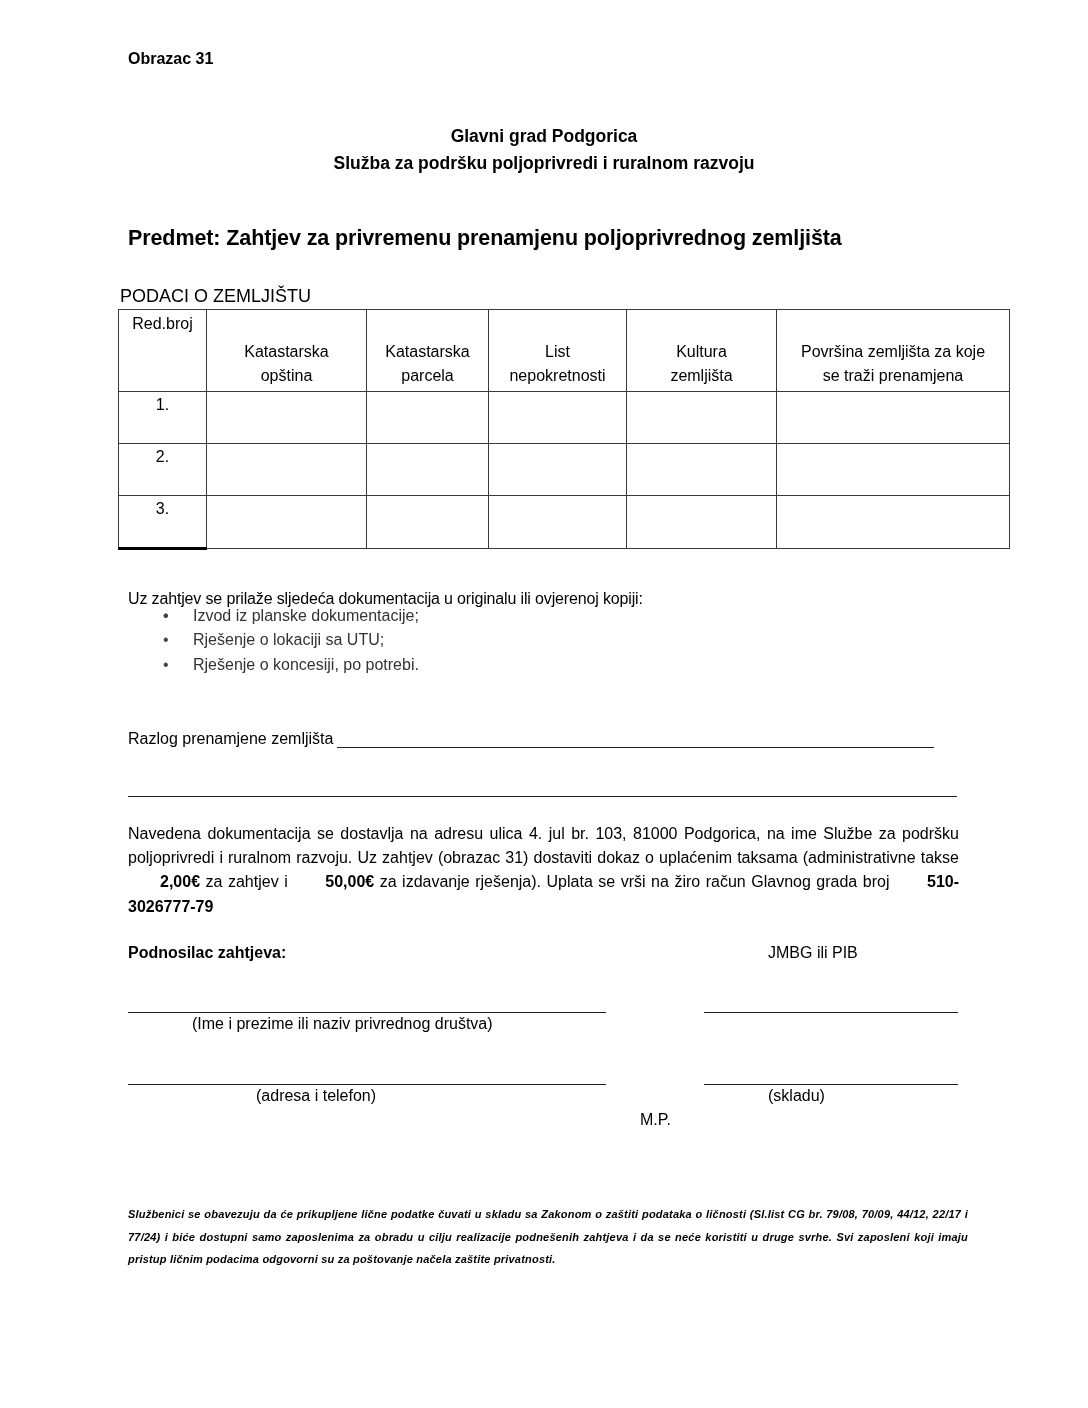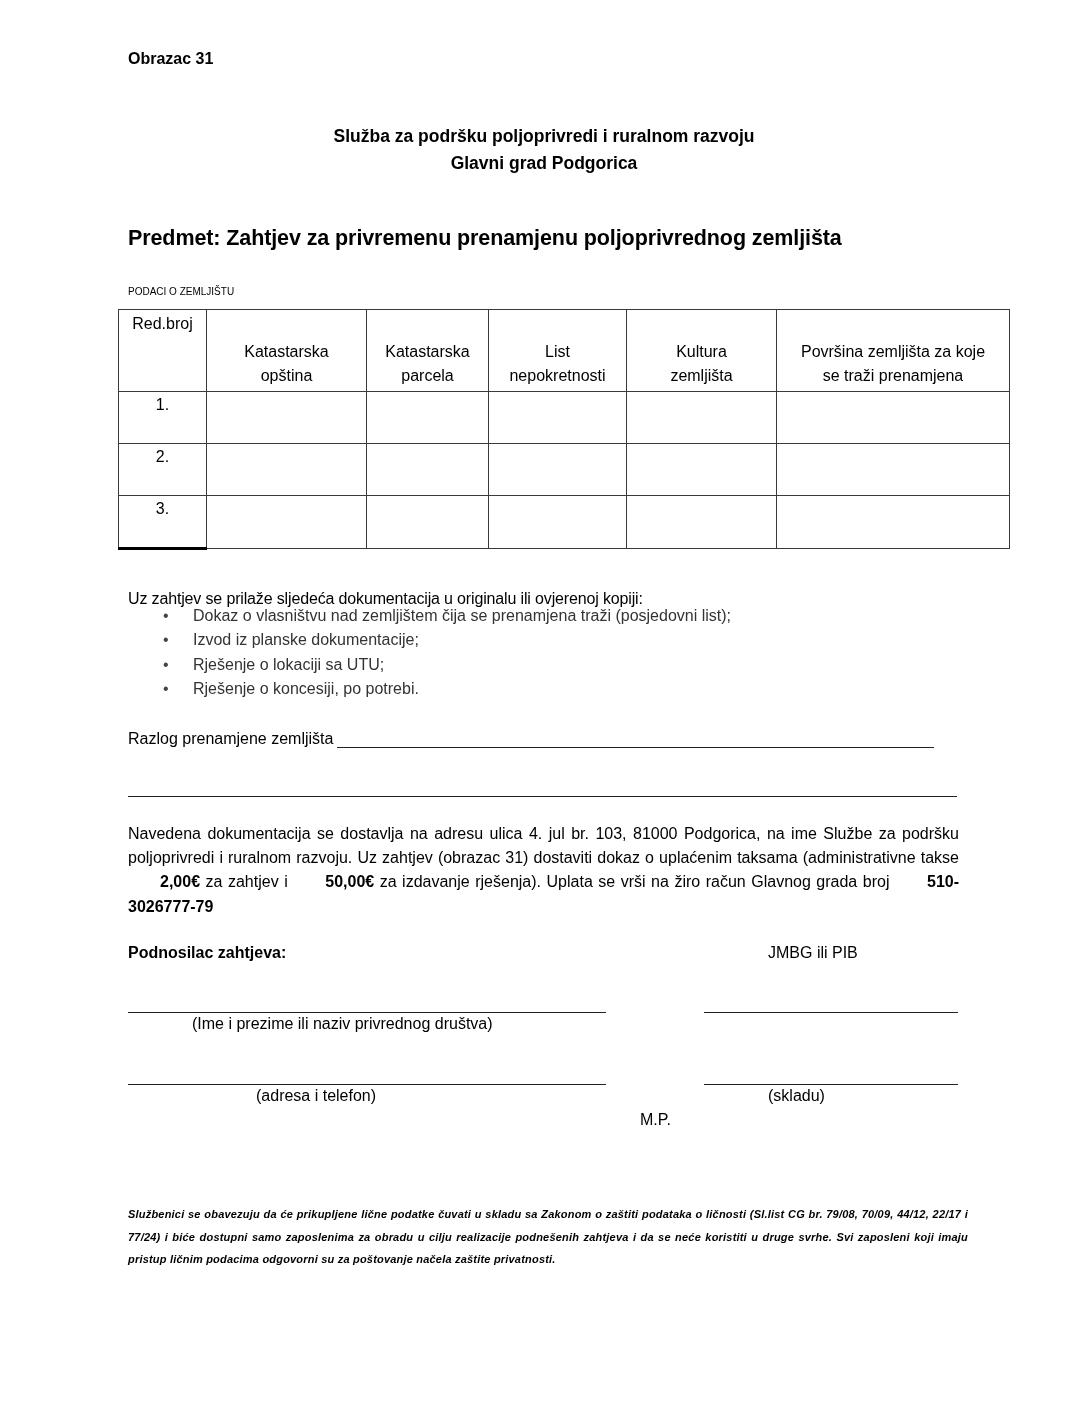--- a/index.html
+++ b/index.html
@@ -5,21 +5,21 @@
     html, body { margin: 0; padding: 0; background: #ffffff; }
     body {
       width: 1088px; height: 1408px; position: relative; overflow: hidden;
       font-family: "Liberation Sans", "DejaVu Sans", sans-serif;
       color: #000;
     }
     .abs { position: absolute; }
     .form-number { left: 128px; top: 50px; font-size: 16px; font-weight: bold; }
     .header-block { left: 0; width: 1088px; top: 123px; text-align: center; font-weight: bold; font-size: 17.5px; line-height: 26.5px; }
     .subject { left: 128px; top: 226px; font-size: 21.5px; font-weight: bold; white-space: nowrap; letter-spacing: -0.1px; }
-    .section-label { left: 128px; top: 286px; font-size: 10px; }
+    .section-label { left: 120px; top: 286px; font-size: 18px; }
     table.land {
       position: absolute; left: 118px; top: 309px; width: 891px;
       border-collapse: collapse; font-size: 16px; table-layout: fixed;
     }
     table.land th, table.land td {
       border: 1.5px solid #3a3a3a; padding: 0; text-align: center; font-weight: normal;
     }
     table.land th { height: 76px; vertical-align: bottom; padding-bottom: 3px; line-height: 24px; }
     table.land th.first { vertical-align: top; padding-top: 2px; }
     table.land td { height: 47px; vertical-align: top; padding-top: 4px; }
@@ -45,22 +45,22 @@
     .cap-sign { left: 768px; top: 1087px; font-size: 16px; }
     .cap-mp { left: 640px; top: 1111px; font-size: 16px; }
     .footnote { left: 128px; top: 1203px; width: 840px; font-size: 11px; font-weight: bold; line-height: 22.5px; text-align: justify; letter-spacing: 0.2px; font-style: italic; }
   </style>
 </head>
 <body>
 
 <div class="abs form-number">Obrazac 31</div>
 
 <div class="abs header-block">
+  <div>Glavni grad Podgorica</div>
   <div>Služba za podršku poljoprivredi i ruralnom razvoju</div>
-  <div>Glavni grad Podgorica</div>
 </div>
 
 <div class="abs subject">Predmet: Zahtjev za privremenu prenamjenu poljoprivrednog zemljišta</div>
 
 <div class="abs section-label">PODACI O ZEMLJIŠTU</div>
 
 <table class="land">
   <colgroup>
     <col style="width:88px">
       <col style="width:160px">
@@ -103,21 +103,21 @@
       <td></td>
       <td></td>
       <td></td>
     </tr>
   </tbody>
 </table>
 
 <div class="abs docs-heading">Uz zahtjev se prilaže sljedeća dokumentacija u originalu ili ovjerenoj kopiji:</div>
 
 <ul class="docs">
-  <li><span class="bullet">•</span><span>Dokaz o vlasništvu nad zemljištem čija se prenamjena traži (posjedovni list);</span></li>
+  <li><span class="bullet">•</span></li>
   <li><span class="bullet">•</span><span>Izvod iz planske dokumentacije;</span></li>
   <li><span class="bullet">•</span><span>Rješenje o lokaciji sa UTU;</span></li>
   <li><span class="bullet">•</span><span>Rješenje o koncesiji, po potrebi.</span></li>
 </ul>
 
 <div class="abs reason-row">
   <span>Razlog prenamjene zemljišta</span>
   <span class="line reason-line"></span>
 </div>
 <div class="abs line reason-line2"></div>

